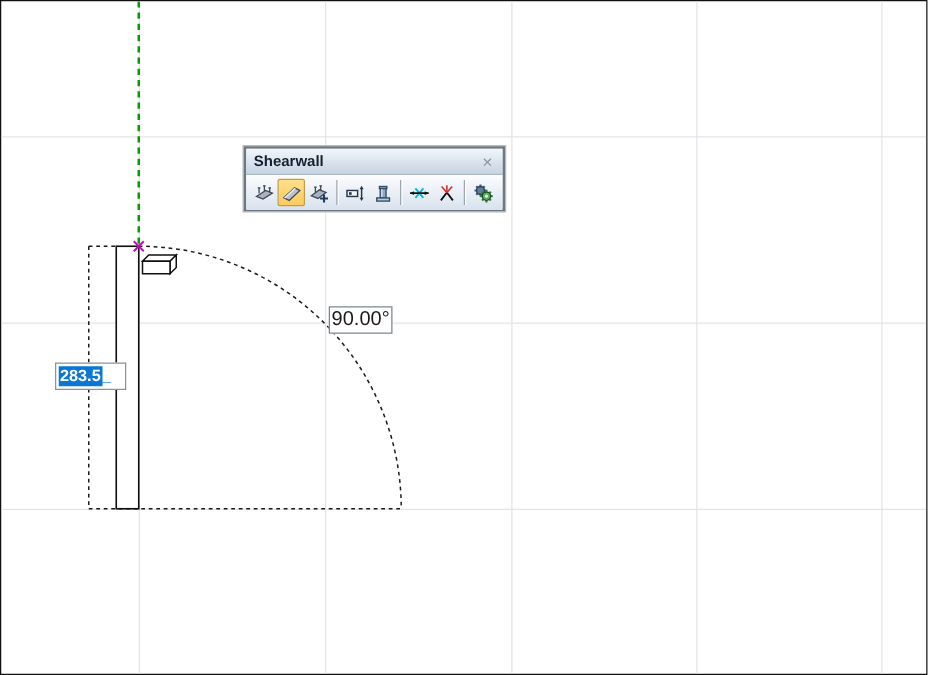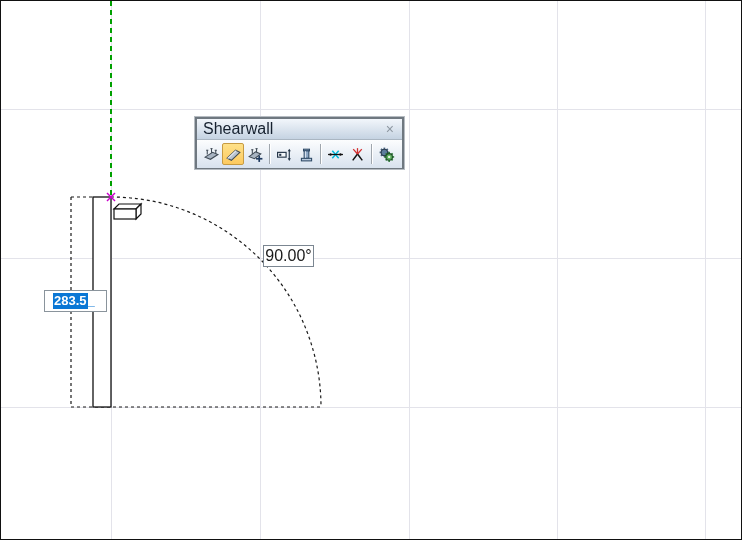--- a/index.html
+++ b/index.html
@@ -17,38 +17,38 @@
   .angle-box{
     position:absolute;left:262px;top:244px;width:49px;height:20px;
     background:#fff;border:1px solid #7b8691;
     display:flex;align-items:center;justify-content:center;
     font-size:16px;color:#1a1a1a;
   }
   
   .len-box{
     position:absolute;left:43px;top:289px;width:53px;height:20px;
     background:#fff;border:1px solid #8a949c;
-    display:flex;align-items:center;padding-left:8px;box-sizing:content-box;
+    display:flex;align-items:center;padding-left:2px;box-sizing:content-box;
     font-size:13px;font-weight:600;line-height:16px;
   }
   .len-sel{background:#0a77d5;color:#ffffff;padding:0 1px;}
   .len-caret{color:#0a77d5;font-weight:700;}
   
   .toolbar{
     position:absolute;left:194px;top:116px;width:209px;height:52px;
     border:2px solid #6f7880;box-shadow:0 0 0 1px #b6bcc2;
     background:#e6edf5;box-sizing:border-box;
   }
   .tb-title{
     height:20px;display:flex;align-items:center;justify-content:space-between;
     padding:0 6px;cursor:default;
     background:linear-gradient(#f2f6fb,#c5d3e2);
     border-bottom:1px solid #aab6c2;
   }
-  .tb-title-text{font-size:16px;font-weight:normal;color:#15202e;}
+  .tb-title-text{font-size:12px;font-weight:bold;color:#15202e;}
   .tb-close{font-size:14px;line-height:14px;color:#8d97a1;cursor:pointer;padding:0 2px;}
   .tb-row{
     height:28px;display:flex;align-items:center;padding:0 3px;
     background:linear-gradient(#fcfdfe,#d8e2ee);
   }
   .tb-btn{
     width:22px;height:22px;display:flex;align-items:center;justify-content:center;
     border:1px solid transparent;border-radius:2px;box-sizing:border-box;cursor:pointer;
   }
   .tb-btn.selected{

